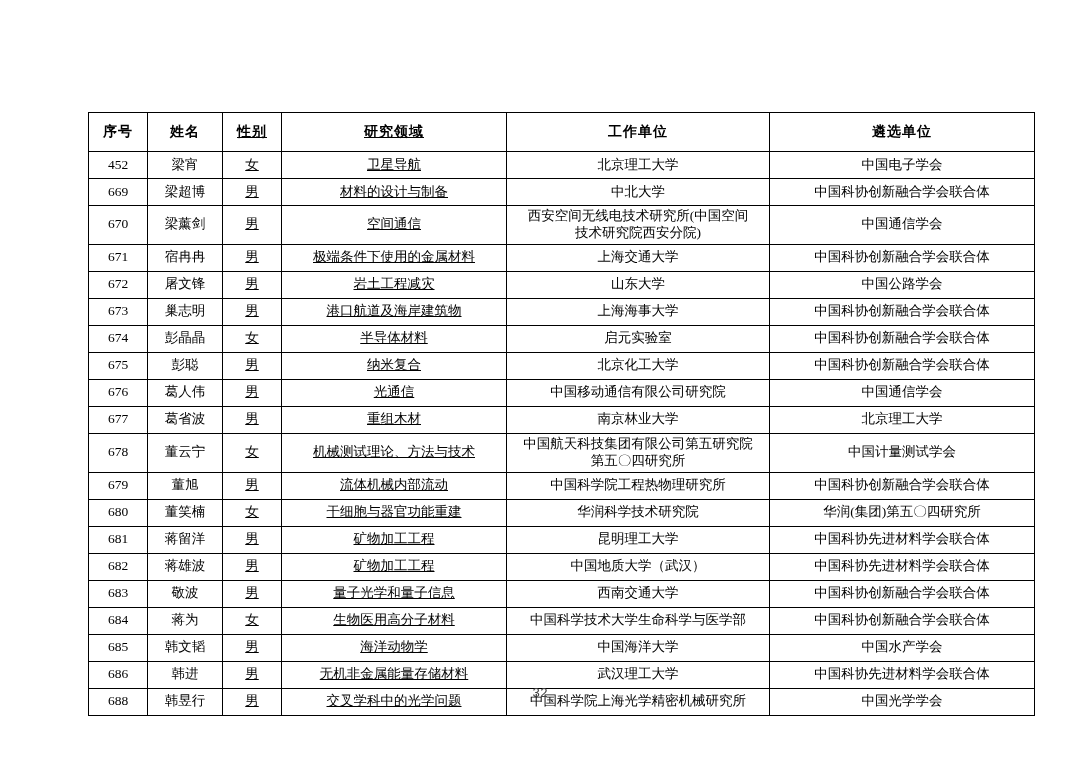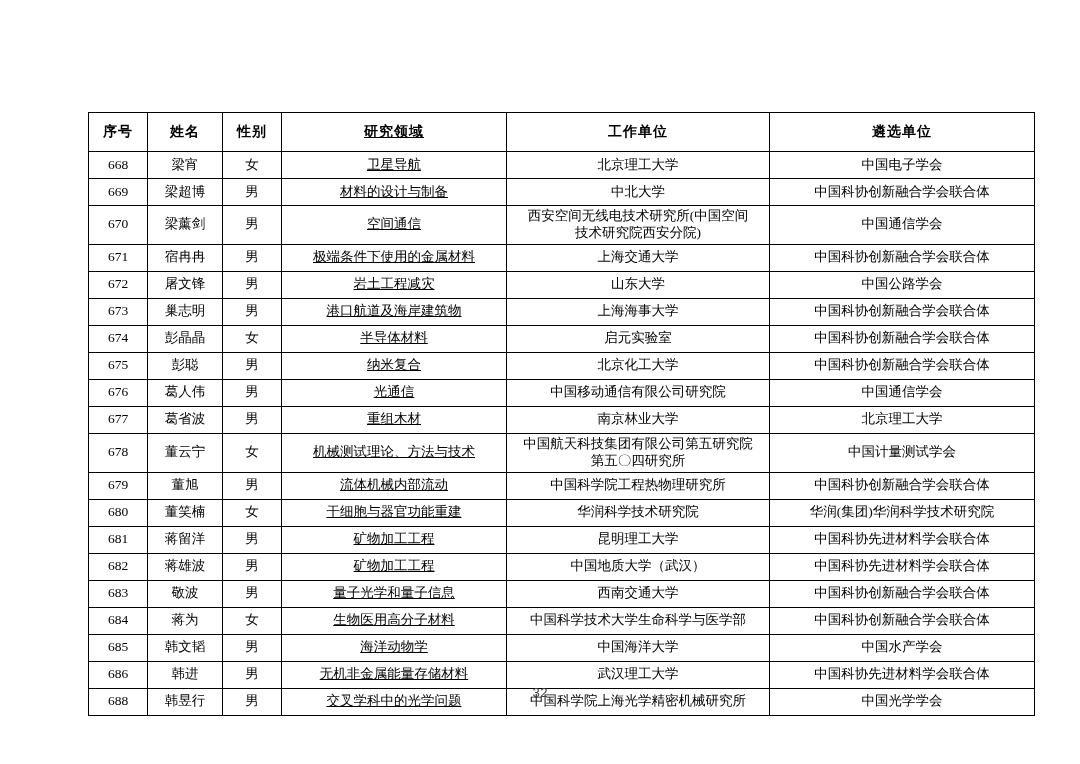--- a/index.html
+++ b/index.html
@@ -43,21 +43,21 @@
     font-weight: bold;
     font-size: 14px;
     height: 34px;
     letter-spacing: 1px;
   }
   table.roster tbody td {
     height: 22px;
   }
   td.num, th.num { width: 52px; }
   td.name, th.name { width: 68px; }
-  td.gender, th.gender { width: 52px; }
+  td.gender, th.gender { width: 52px; text-decoration: underline; }
   td.field, th.field { width: 218px; text-decoration: underline; }
   td.org, th.org { width: 256px; }
   td.unit, th.unit { width: 258px; }
 
   td.tall { height: 42px; }
   .cellwrap {
     display: block;
     white-space: pre-line;
   }
   .page-number {
@@ -82,21 +82,21 @@
         <th class="name">姓名</th>
         <th class="gender">性别</th>
         <th class="field">研究领域</th>
         <th class="org">工作单位</th>
         <th class="unit">遴选单位</th>
       </tr>
     </thead>
     <tbody id="table-body">
         <tr>
           <td class="num">
-            <span class="cellwrap">668</span>
+            <span class="cellwrap">452</span>
           </td>
           <td class="name">
             <span class="cellwrap">梁宵</span>
           </td>
           <td class="gender">
             <span class="cellwrap">女</span>
           </td>
           <td class="field">
             <span class="cellwrap">卫星导航</span>
           </td>
@@ -339,21 +339,21 @@
           <td class="gender">
             <span class="cellwrap">女</span>
           </td>
           <td class="field">
             <span class="cellwrap">干细胞与器官功能重建</span>
           </td>
           <td class="org">
             <span class="cellwrap">华润科学技术研究院</span>
           </td>
           <td class="unit">
-            <span class="cellwrap">华润(集团)华润科学技术研究院</span>
+            <span class="cellwrap">华润(集团)第五〇四研究所</span>
           </td>
         </tr>
         <tr>
           <td class="num">
             <span class="cellwrap">681</span>
           </td>
           <td class="name">
             <span class="cellwrap">蒋留洋</span>
           </td>
           <td class="gender">

